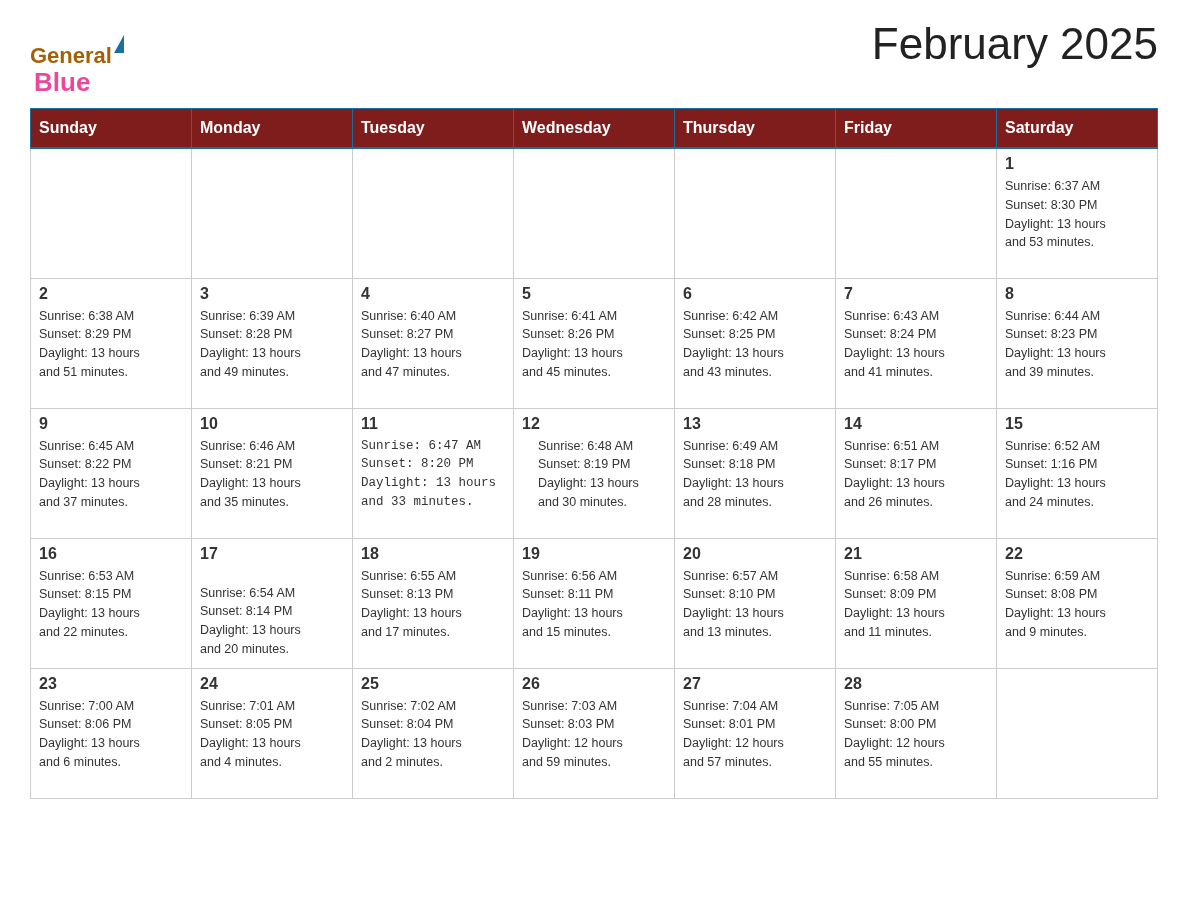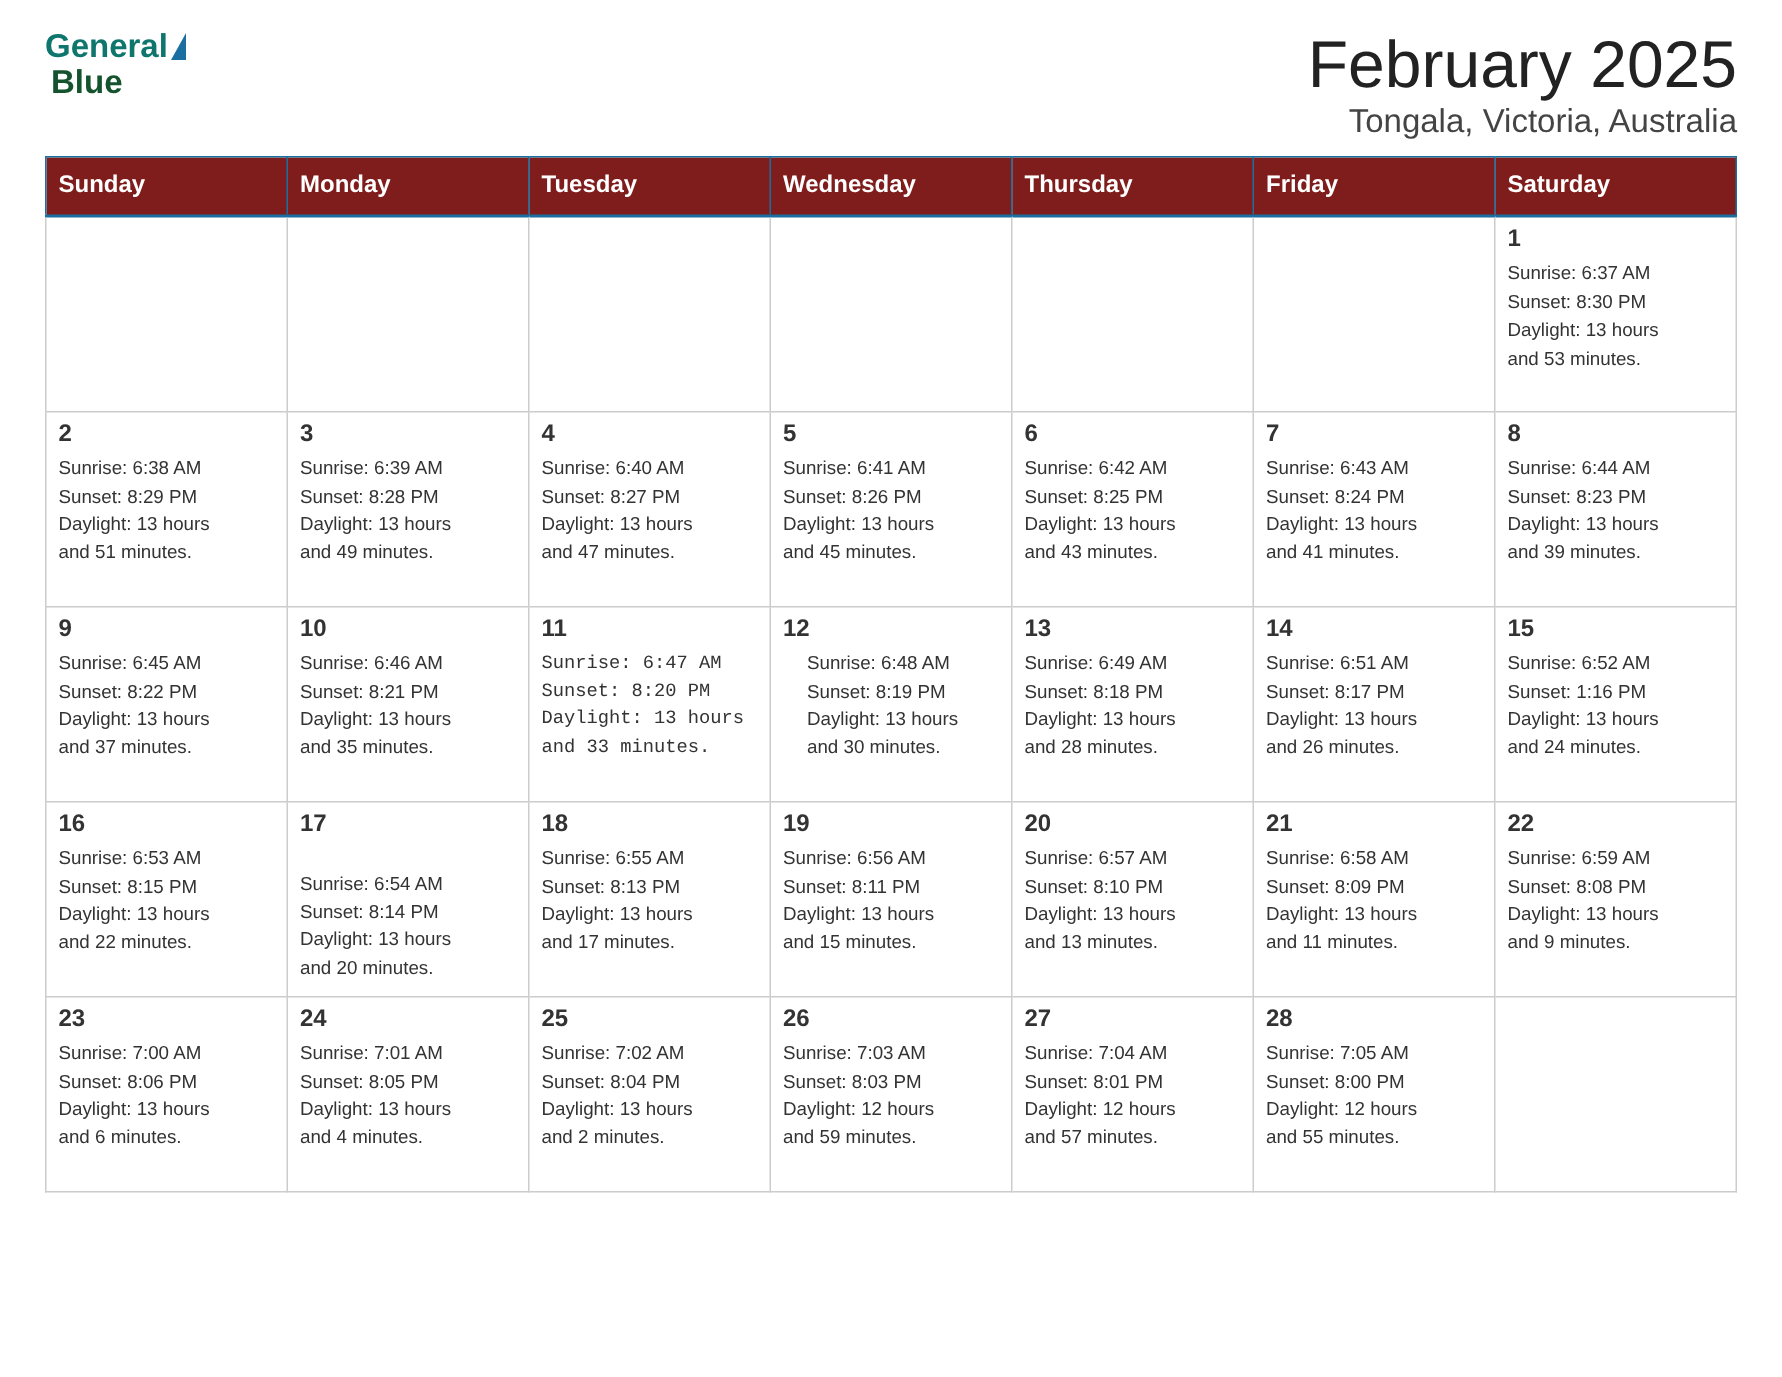--- a/index.html
+++ b/index.html
@@ -24,33 +24,34 @@
     }
     .logo-top {
       display: flex;
       align-items: center;
       font-size: 22px;
       font-weight: bold;
       color: #333;
       line-height: 1;
     }
     .logo-top .general {
-      color: #0f766e;
+      color: #a16207;
+      margin-top: 25px;
     }
     .logo-top .triangle {
       width: 0;
       height: 0;
       border-left: 10px solid transparent;
       border-bottom: 18px solid #1a6fa0;
       margin: 0 2px;
       display: inline-block;
     }
     .logo-bottom {
-      color: #14532d;
-      font-size: 22px;
+      color: #ec4899;
+      font-size: 26px;
       font-weight: bold;
       margin-left: 4px;
     }
     .title-block {
       text-align: right;
     }
     .title-block h1 {
       font-size: 44px;
       font-weight: normal;
       color: #222;
@@ -110,21 +111,20 @@
 <div class="header">
   <div class="logo">
     <div class="logo-top">
       <span class="general">General</span>
       <span class="triangle"></span>
     </div>
     <div class="logo-bottom">Blue</div>
   </div>
   <div class="title-block">
     <h1>February 2025</h1>
-    <h2>Tongala, Victoria, Australia</h2>
   </div>
 </div>
 
 <table class="calendar">
   <thead>
     <tr>
     <th>Sunday</th>
         <th>Monday</th>
         <th>Tuesday</th>
         <th>Wednesday</th>

